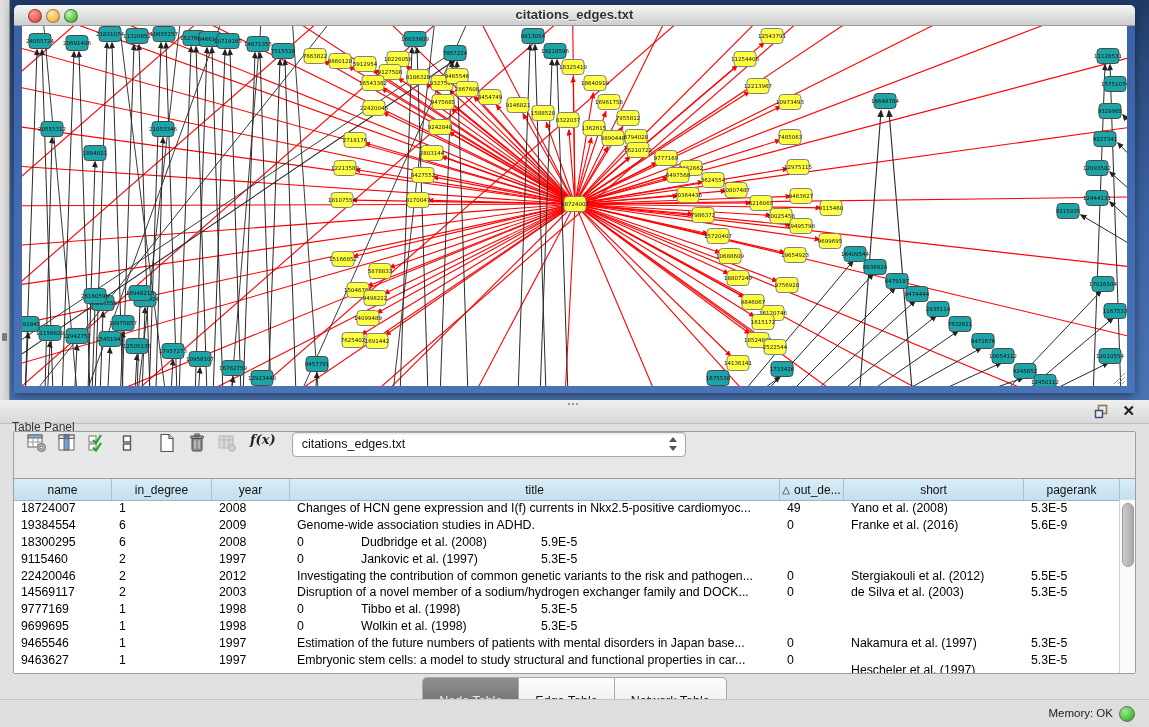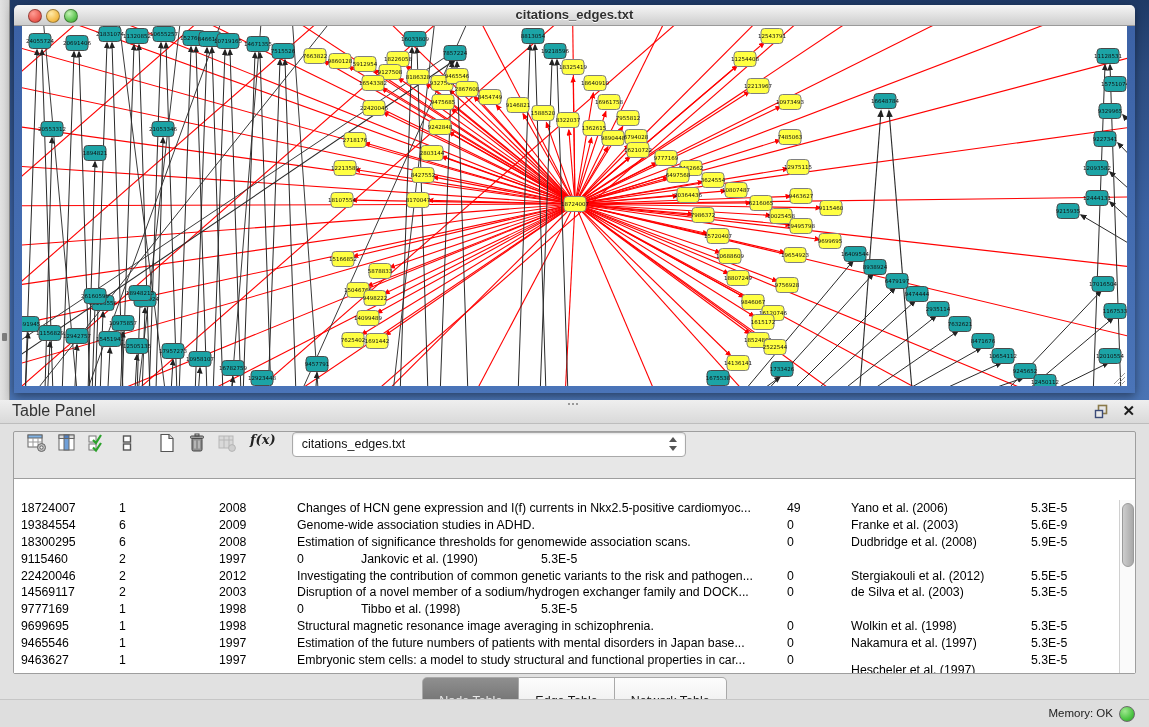--- a/index.html
+++ b/index.html
@@ -27,21 +27,21 @@
   .tl.red{left:14px;background:radial-gradient(circle at 35% 30%,#ff9d94,#ec5f55 60%,#d2423a);}
   .tl.yel{left:32px;background:radial-gradient(circle at 35% 30%,#ffe9a8,#f5bf4f 60%,#dfa32f);}
   .tl.grn{left:50px;background:radial-gradient(circle at 35% 30%,#c3f3b3,#61c554 60%,#45a437);}
   .canvas{position:absolute;left:8px;top:21px;width:1105px;height:360px;background:#ffffff;overflow:hidden;}
   .canvas svg{position:absolute;left:0;top:0;}
 
   
   .table-panel{position:absolute;left:0;top:400px;width:1149px;height:327px;background:#e1e1e1;}
   .tp-titlebar{position:relative;height:23px;background:linear-gradient(180deg,#efefef,#d9d9d9);
                border-bottom:1px solid #bdbdbd;}
-  .tp-title{position:absolute;left:12px;top:2px;font-size:16px;color:#333;}
+  .tp-title{position:absolute;left:12px;top:20px;font-size:12px;color:#333;}
   .drag-dots{position:absolute;left:567px;top:3px;width:12px;height:6px;opacity:.7;}
   .drag-dots i{display:inline-block;width:2px;height:2px;background:#777;margin:0 1px;vertical-align:top;}
   .float-btn{position:absolute;right:40px;top:4px;width:15px;height:15px;}
   .close-btn{position:absolute;right:14px;top:2px;font-size:15px;font-weight:bold;color:#1c1c1c;line-height:18px;}
 
   .tp-content{position:absolute;left:13px;right:13px;top:31px;bottom:53px;
               border:1px solid #9e9e9e;border-radius:2px;background:#e7e7e7;}
   .toolbar{position:relative;height:46px;display:flex;padding-left:12px;}
   .tbtn{width:22px;height:22px;margin-right:8px;display:flex;align-items:center;justify-content:center;}
   .tbtn svg{display:block;}
@@ -890,54 +890,77 @@
       <div class="combo">
         <span class="combo-text">citations_edges.txt</span>
         <span class="combo-stepper">
             <b class="up"></b>
             <b class="dn"></b>
           </span>
       </div>
     </div>
 
     <div class="tbl">
+      <div class="thead" id="thead">
+          <div class="th" style="width: 98px;">
+            <span>name</span>
+          </div>
+          <div class="th" style="width: 100px;">
+            <span>in_degree</span>
+          </div>
+          <div class="th" style="width: 78px;">
+            <span>year</span>
+          </div>
+          <div class="th" style="width: 490px;">
+            <span>title</span>
+          </div>
+          <div class="th" style="width: 64px;">
+            <span class="sort">△</span>
+            <span>out_de...</span>
+          </div>
+          <div class="th" style="width: 180px;">
+            <span>short</span>
+          </div>
+          <div class="th" style="width: 96px;">
+            <span>pagerank</span>
+          </div>
+        </div>
       <div class="tbody" id="tbody">
           <div class="tr">
             <div class="td" style="width: 98px;">18724007</div>
             <div class="td" style="width: 100px;">1</div>
             <div class="td" style="width: 78px;">2008</div>
             <div class="td" style="width: 490px;">Changes of HCN gene expression and I(f) currents in Nkx2.5-positive cardiomyoc...</div>
             <div class="td" style="width: 64px;">49</div>
-            <div class="td" style="width: 180px;">Yano et al. (2006)</div>
+            <div class="td" style="width: 180px;">Yano et al. (2008)</div>
             <div class="td" style="width: 96px;">5.3E-5</div>
           </div>
           <div class="tr">
             <div class="td" style="width: 98px;">19384554</div>
             <div class="td" style="width: 100px;">6</div>
             <div class="td" style="width: 78px;">2009</div>
             <div class="td" style="width: 490px;">Genome-wide association studies in ADHD.</div>
             <div class="td" style="width: 64px;">0</div>
-            <div class="td" style="width: 180px;">Franke et al. (2003)</div>
+            <div class="td" style="width: 180px;">Franke et al. (2016)</div>
             <div class="td" style="width: 96px;">5.6E-9</div>
           </div>
           <div class="tr">
             <div class="td" style="width: 98px;">18300295</div>
             <div class="td" style="width: 100px;">6</div>
             <div class="td" style="width: 78px;">2008</div>
-            <div class="td" style="width: 490px;">Estimation of significance thresholds for genomewide association scans.</div>
             <div class="td" style="width: 64px;">0</div>
             <div class="td" style="width: 180px;">Dudbridge et al. (2008)</div>
             <div class="td" style="width: 96px;">5.9E-5</div>
           </div>
           <div class="tr">
             <div class="td" style="width: 98px;">9115460</div>
             <div class="td" style="width: 100px;">2</div>
             <div class="td" style="width: 78px;">1997</div>
             <div class="td" style="width: 64px;">0</div>
-            <div class="td" style="width: 180px;">Jankovic et al. (1990)</div>
+            <div class="td" style="width: 180px;">Jankovic et al. (1997)</div>
             <div class="td" style="width: 96px;">5.3E-5</div>
           </div>
           <div class="tr">
             <div class="td" style="width: 98px;">22420046</div>
             <div class="td" style="width: 100px;">2</div>
             <div class="td" style="width: 78px;">2012</div>
             <div class="td" style="width: 490px;">Investigating the contribution of common genetic variants to the risk and pathogen...</div>
             <div class="td" style="width: 64px;">0</div>
             <div class="td" style="width: 180px;">Stergiakouli et al. (2012)</div>
             <div class="td" style="width: 96px;">5.5E-5</div>
@@ -956,21 +979,20 @@
             <div class="td" style="width: 100px;">1</div>
             <div class="td" style="width: 78px;">1998</div>
             <div class="td" style="width: 64px;">0</div>
             <div class="td" style="width: 180px;">Tibbo et al. (1998)</div>
             <div class="td" style="width: 96px;">5.3E-5</div>
           </div>
           <div class="tr">
             <div class="td" style="width: 98px;">9699695</div>
             <div class="td" style="width: 100px;">1</div>
             <div class="td" style="width: 78px;">1998</div>
-            <div class="td" style="width: 490px;">Structural magnetic resonance image averaging in schizophrenia.</div>
             <div class="td" style="width: 64px;">0</div>
             <div class="td" style="width: 180px;">Wolkin et al. (1998)</div>
             <div class="td" style="width: 96px;">5.3E-5</div>
           </div>
           <div class="tr">
             <div class="td" style="width: 98px;">9465546</div>
             <div class="td" style="width: 100px;">1</div>
             <div class="td" style="width: 78px;">1997</div>
             <div class="td" style="width: 490px;">Estimation of the future numbers of patients with mental disorders in Japan base...</div>
             <div class="td" style="width: 64px;">0</div>

